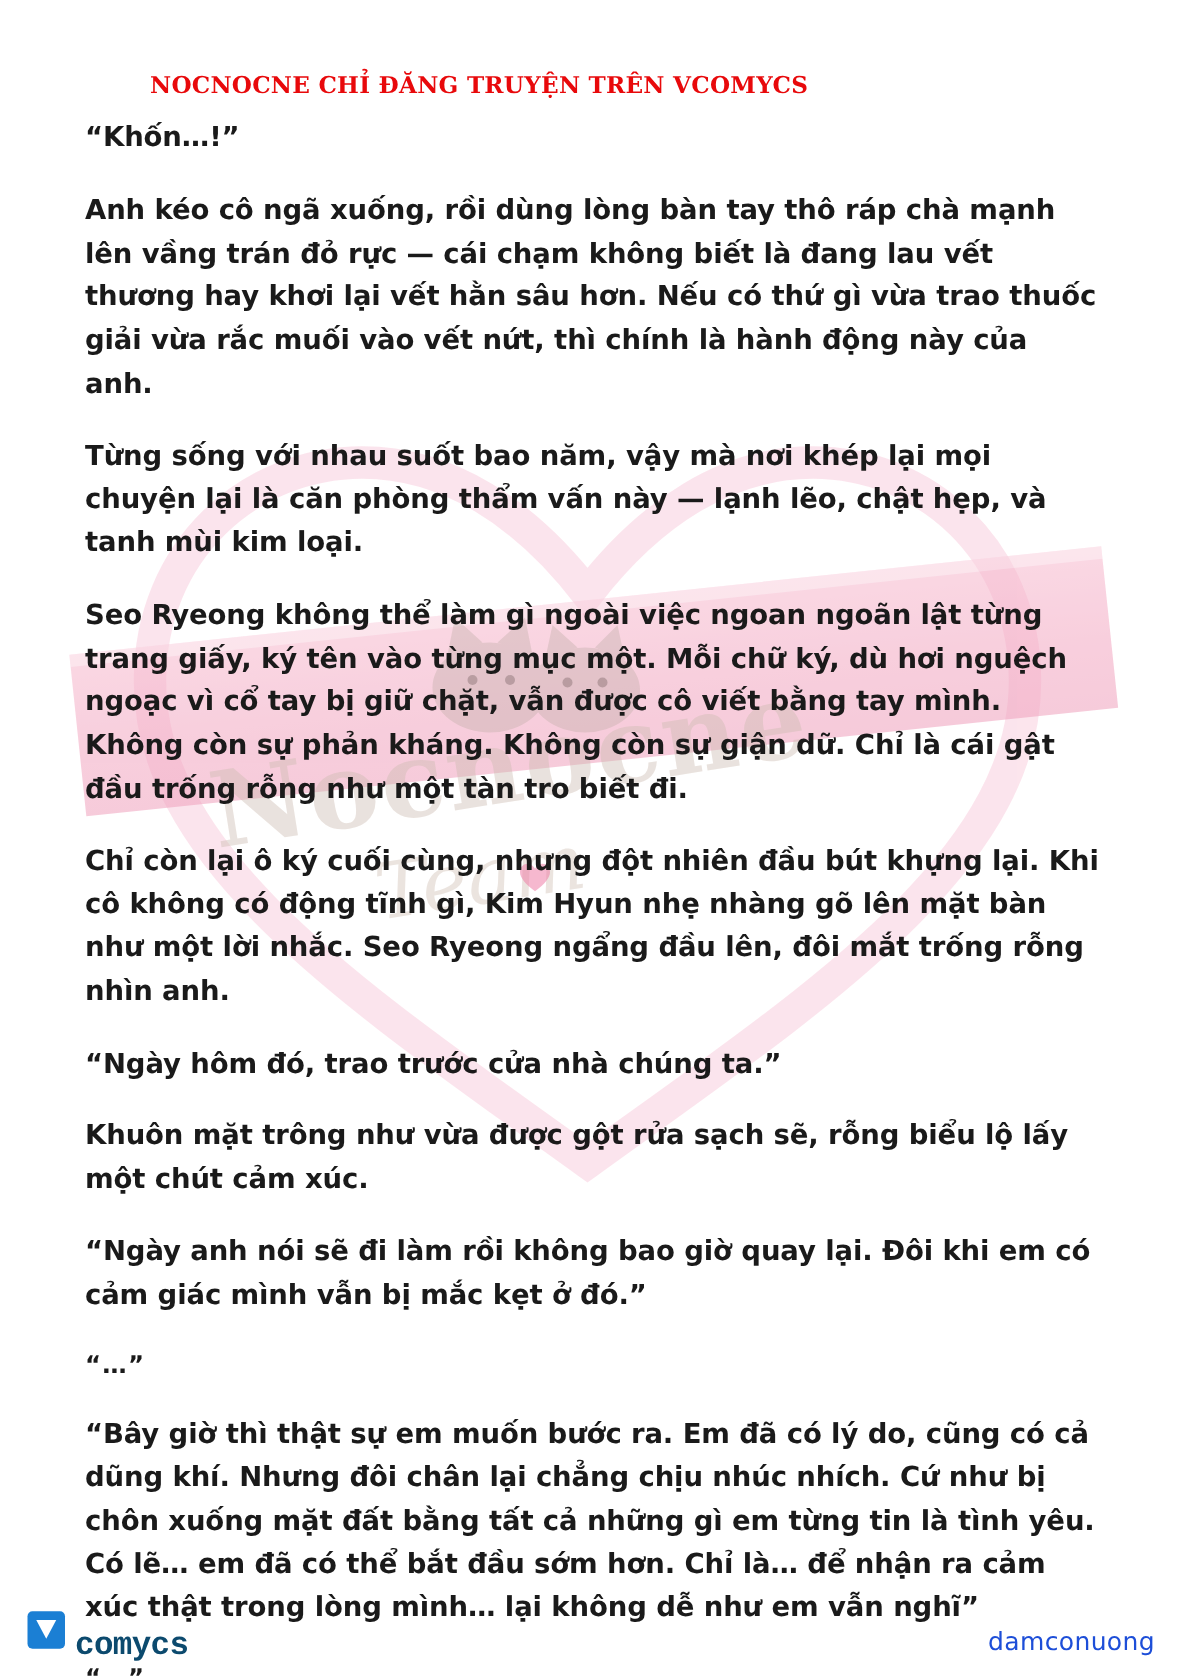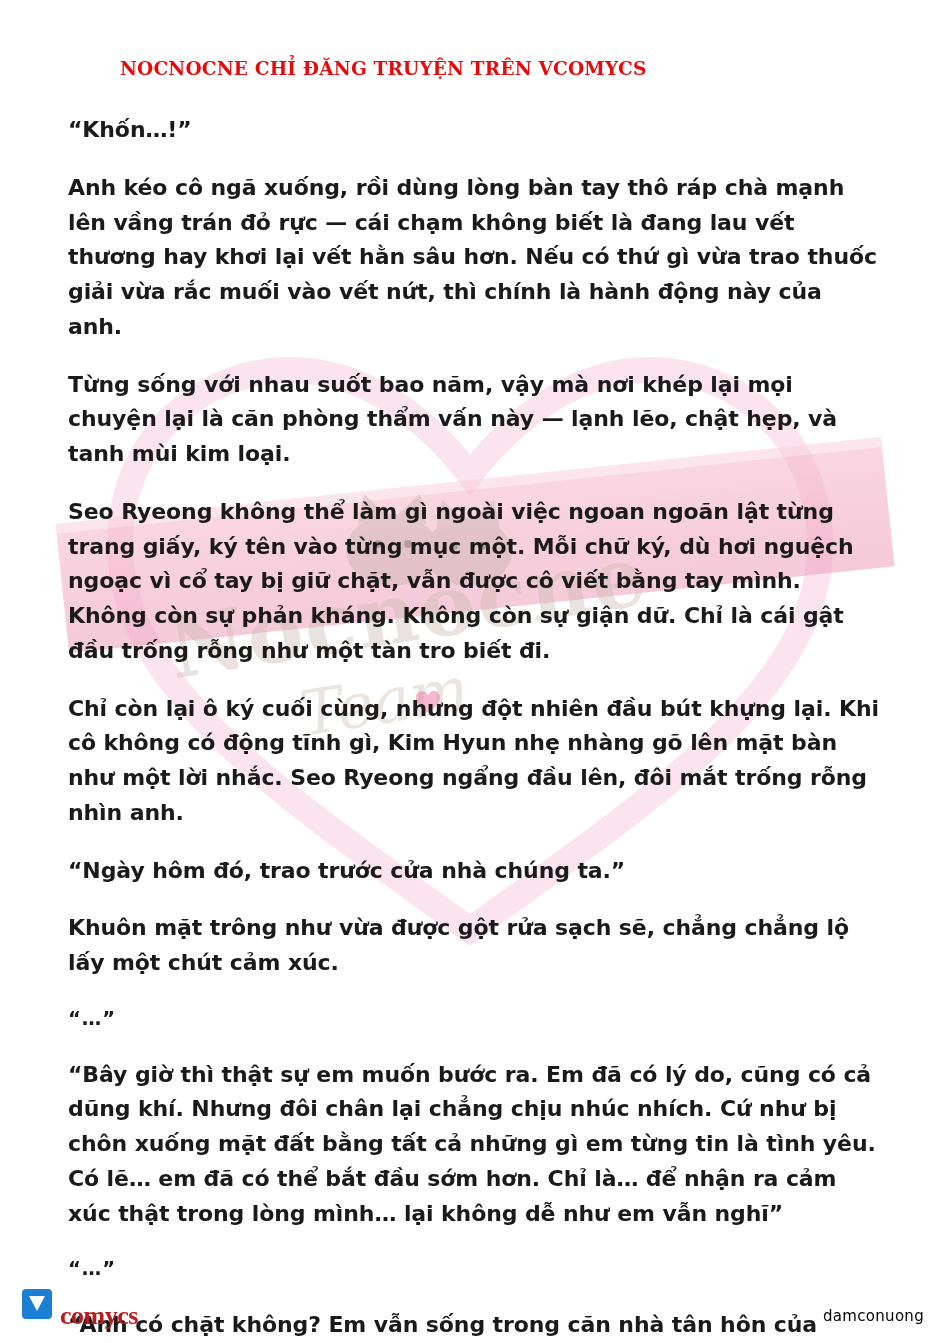--- a/index.html
+++ b/index.html
@@ -98,21 +98,21 @@
     position: relative;
     z-index: 2;
     padding: 48px 68px 0 68px;
   }
   .doc-header {
     color: #e8090b;
     font-family: "DejaVu Serif", serif;
     font-weight: bold;
     font-size: 18.5px;
     letter-spacing: 0.2px;
-    margin: 10px 0 34px 52px;
+    margin: 10px 0 15px 52px;
   }
   .para {
     color: #1a1a1a;
     font-size: 22px;
     line-height: 1.58;
     font-weight: bold;
     margin: 0 0 23px 0;
     letter-spacing: -0.1px;
   }
   .para.tiny {
@@ -149,33 +149,33 @@
     content: "";
     position: absolute;
     left: 7px;
     top: 7px;
     width: 0; height: 0;
     border-left: 8px solid transparent;
     border-right: 8px solid transparent;
     border-top: 15px solid #ffffff;
   }
   .brand-text {
-    font-family: Liberation Serif, serif;
+    font-family: Liberation Mono, monospace;
     font-weight: bold;
     font-size: 26px;
-    color: #b91c1c;
+    color: #0c4a6e;
     letter-spacing: -0.5px;
     margin-top: 24px;
   }
   .site-tag {
     position: absolute;
     right: 26px;
     bottom: 18px;
-    color: #000000;
-    font-size: 15px;
+    color: #1d4ed8;
+    font-size: 20px;
     letter-spacing: 0.3px;
   }
 </style>
 </head>
 <body>
 
 <div id="page">
 
   <div class="wm-layer">
     <svg class="heart" viewBox="0 0 760 620">
@@ -213,21 +213,22 @@
 
   <div class="content">
     <div class="doc-header">NOCNOCNE CHỈ ĐĂNG TRUYỆN TRÊN VCOMYCS</div>
 
     <p class="para">“Khốn…!”</p>
     <p class="para">Anh kéo cô ngã xuống, rồi dùng lòng bàn tay thô ráp chà mạnh lên vầng trán đỏ rực — cái chạm không biết là đang lau vết thương hay khơi lại vết hằn sâu hơn. Nếu có thứ gì vừa trao thuốc giải vừa rắc muối vào vết nứt, thì chính là hành động này của anh.</p>
     <p class="para">Từng sống với nhau suốt bao năm, vậy mà nơi khép lại mọi chuyện lại là căn phòng thẩm vấn này — lạnh lẽo, chật hẹp, và tanh mùi kim loại.</p>
     <p class="para">Seo Ryeong không thể làm gì ngoài việc ngoan ngoãn lật từng trang giấy, ký tên vào từng mục một. Mỗi chữ ký, dù hơi nguệch ngoạc vì cổ tay bị giữ chặt, vẫn được cô viết bằng tay mình. Không còn sự phản kháng. Không còn sự giận dữ. Chỉ là cái gật đầu trống rỗng như một tàn tro biết đi.</p>
     <p class="para">Chỉ còn lại ô ký cuối cùng, nhưng đột nhiên đầu bút khựng lại. Khi cô không có động tĩnh gì, Kim Hyun nhẹ nhàng gõ lên mặt bàn như một lời nhắc. Seo Ryeong ngẩng đầu lên, đôi mắt trống rỗng nhìn anh.</p>
     <p class="para">“Ngày hôm đó, trao trước cửa nhà chúng ta.”</p>
-    <p class="para">Khuôn mặt trông như vừa được gột rửa sạch sẽ, chẳng chẳng lộ lấy một chút cảm xúc.</p>
+    <p class="para">Khuôn mặt trông như vừa được gột rửa sạch sẽ, rỗng biểu lộ lấy một chút cảm xúc.</p>
+    <p class="para">“Ngày anh nói sẽ đi làm rồi không bao giờ quay lại. Đôi khi em có cảm giác mình vẫn bị mắc kẹt ở đó.”</p>
     <p class="para tiny">“…”</p>
     <p class="para">“Bây giờ thì thật sự em muốn bước ra. Em đã có lý do, cũng có cả dũng khí. Nhưng đôi chân lại chẳng chịu nhúc nhích. Cứ như bị chôn xuống mặt đất bằng tất cả những gì em từng tin là tình yêu. Có lẽ… em đã có thể bắt đầu sớm hơn. Chỉ là… để nhận ra cảm xúc thật trong lòng mình… lại không dễ như em vẫn nghĩ”</p>
     <p class="para tiny">“…”</p>
     <p class="para">“Anh có chặt không? Em vẫn sống trong căn nhà tân hôn của chúng ta.”</p>
 
   </div>
 
   <div class="footer">
     <div class="brand">
       <div class="brand-v"></div>

